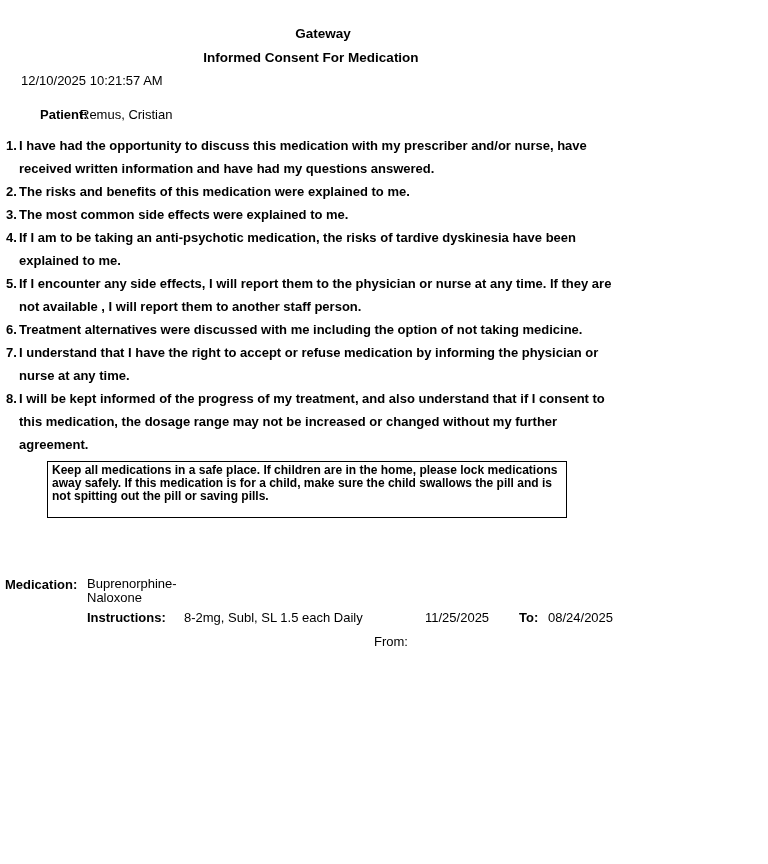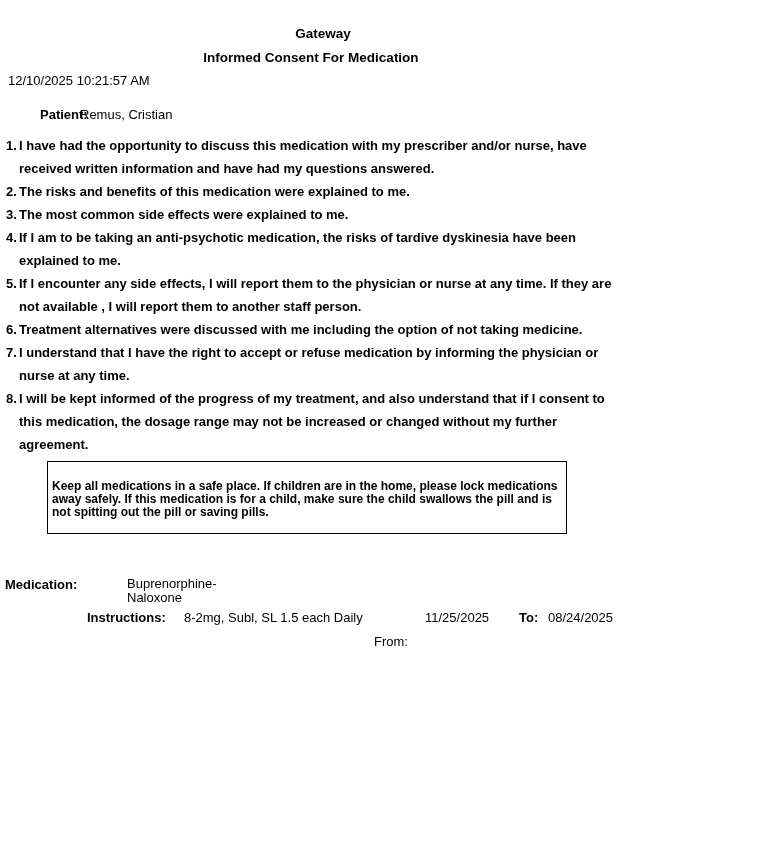--- a/index.html
+++ b/index.html
@@ -25,21 +25,21 @@
   .title2 {
     position: absolute;
     top: 50px; left: 0;
     width: 622px;
     text-align: center;
     font-size: 13.5px;
     font-weight: bold;
   }
   .timestamp {
     position: absolute;
-    top: 73px; left: 8px;
+    top: 73px; left: 21px;
     font-size: 13px;
   }
   .patient-row {
     position: absolute;
     top: 107px; left: 8px;
     display: flex;
     font-size: 13px;
   }
   .patient-row .label { font-weight: bold; width: 72px; flex: none; padding-left: 32px; }
   .consent-list {
@@ -52,38 +52,38 @@
   }
   .consent-item { display: flex; }
   .consent-item .num { width: 13px; flex: none; }
   .consent-item .txt { flex: 1; }
   .safety-box {
     position: absolute;
     top: 461px; left: 47px;
     width: 520px;
     min-height: 56px;
     border: 1px solid #000000;
-    padding: 18px 6px 14px 4px;
+    padding: 2px 6px 14px 4px;
     font-size: 12px;
     font-weight: bold;
     line-height: 13px;
   }
   .consents-line {
     position: absolute;
     top: 529px; left: 4px;
     font-size: 13px;
   }
   .medication-row {
     position: absolute;
     top: 577px; left: 5px;
     display: flex;
     font-size: 13px;
   }
   .medication-row .label { font-weight: bold; width: 82px; flex: none; }
-  .medication-row .value { width: 100px; line-height: 14px; margin-left: 40px; }
+  .medication-row .value { width: 100px; line-height: 14px; }
   .instructions-row {
     position: absolute;
     top: 610px; left: 87px;
     display: flex;
     font-size: 13px;
     white-space: nowrap;
   }
   .instructions-row .ins-label  { font-weight: bold; width: 97px; flex: none; }
   .instructions-row .ins-value  { width: 190px; flex: none; }
   .instructions-row .from-label { font-weight: normal; width: 51px; flex: none; margin-top: 24px; }

